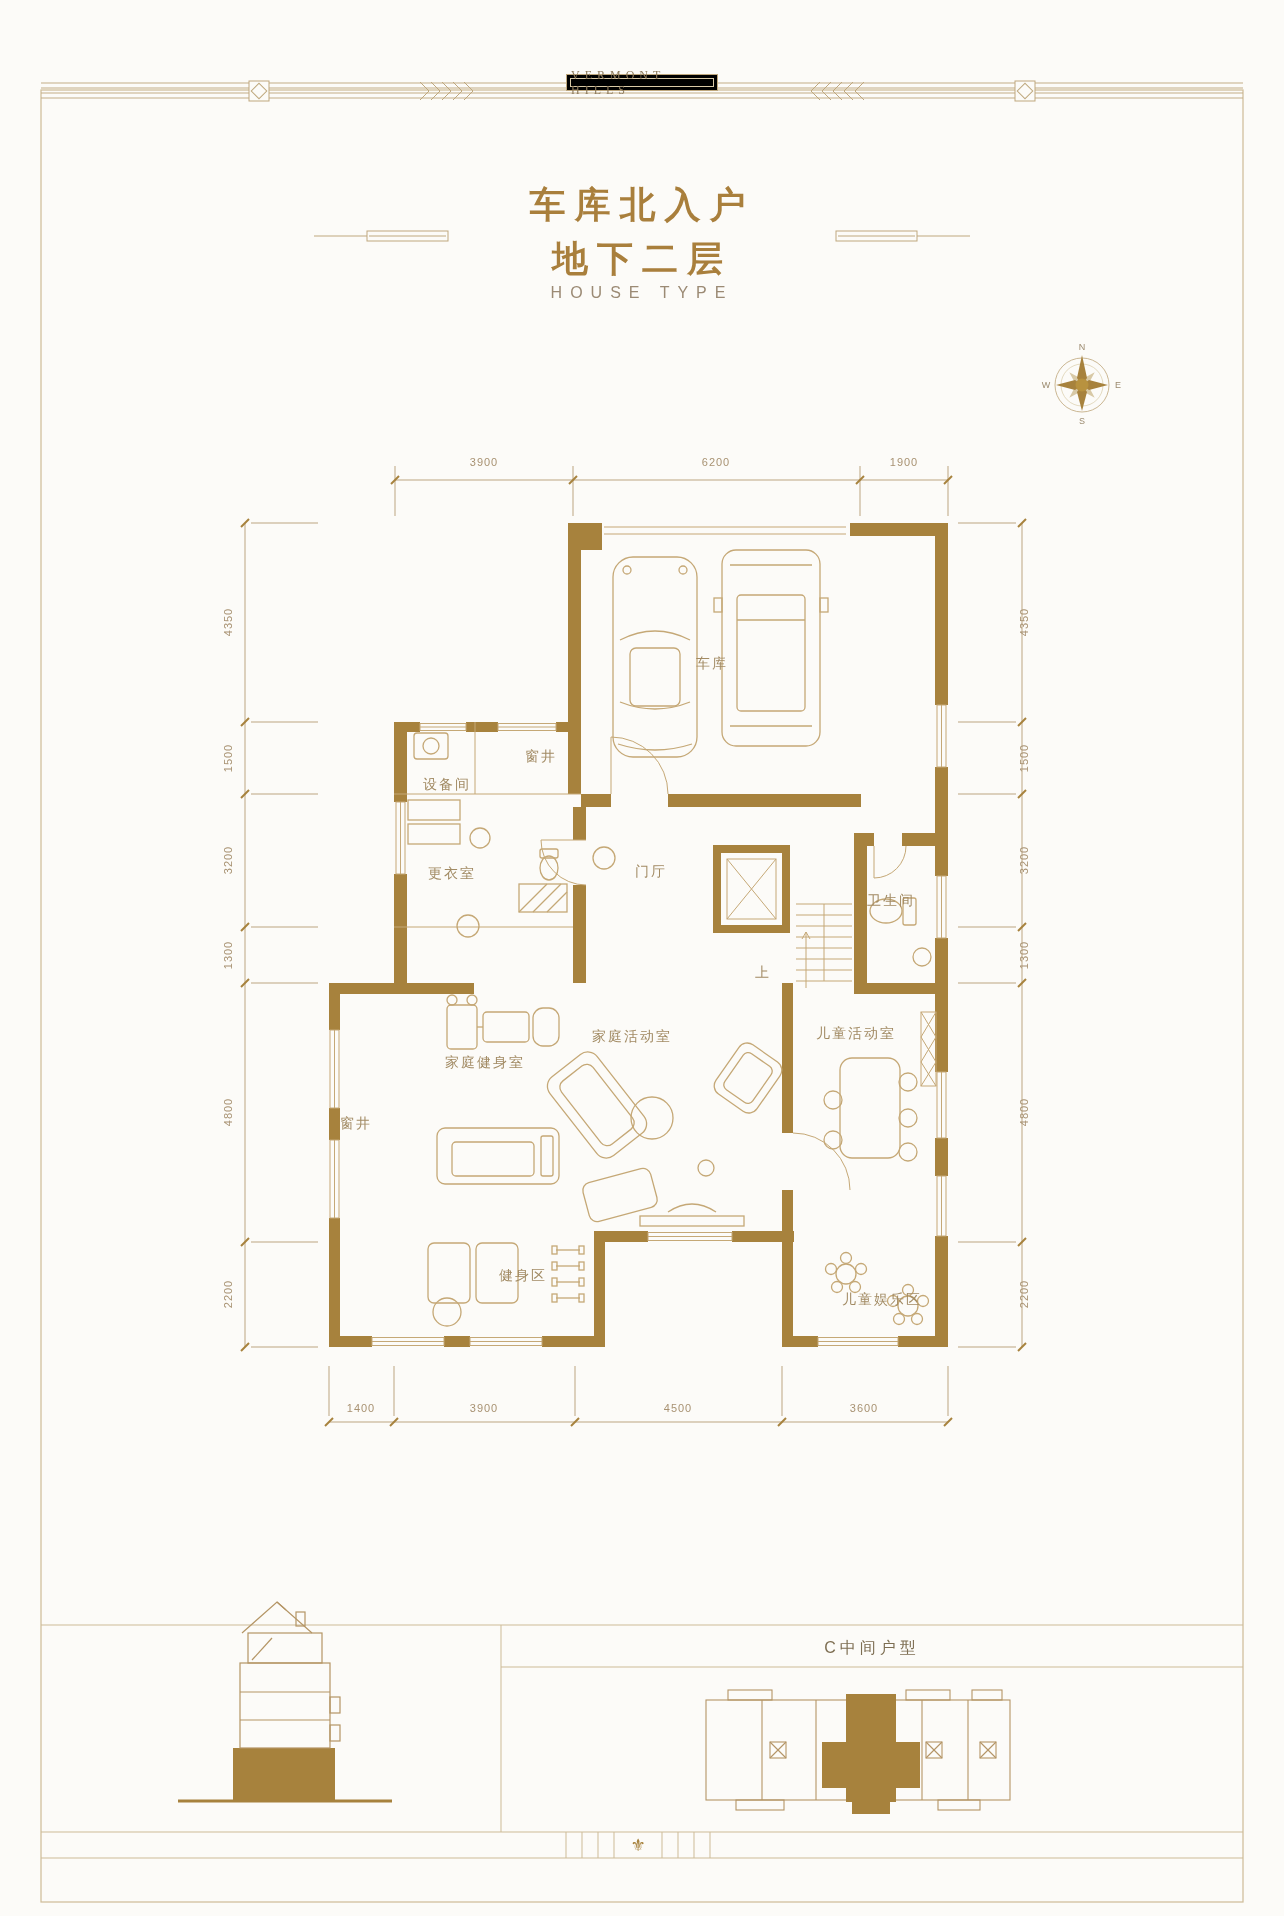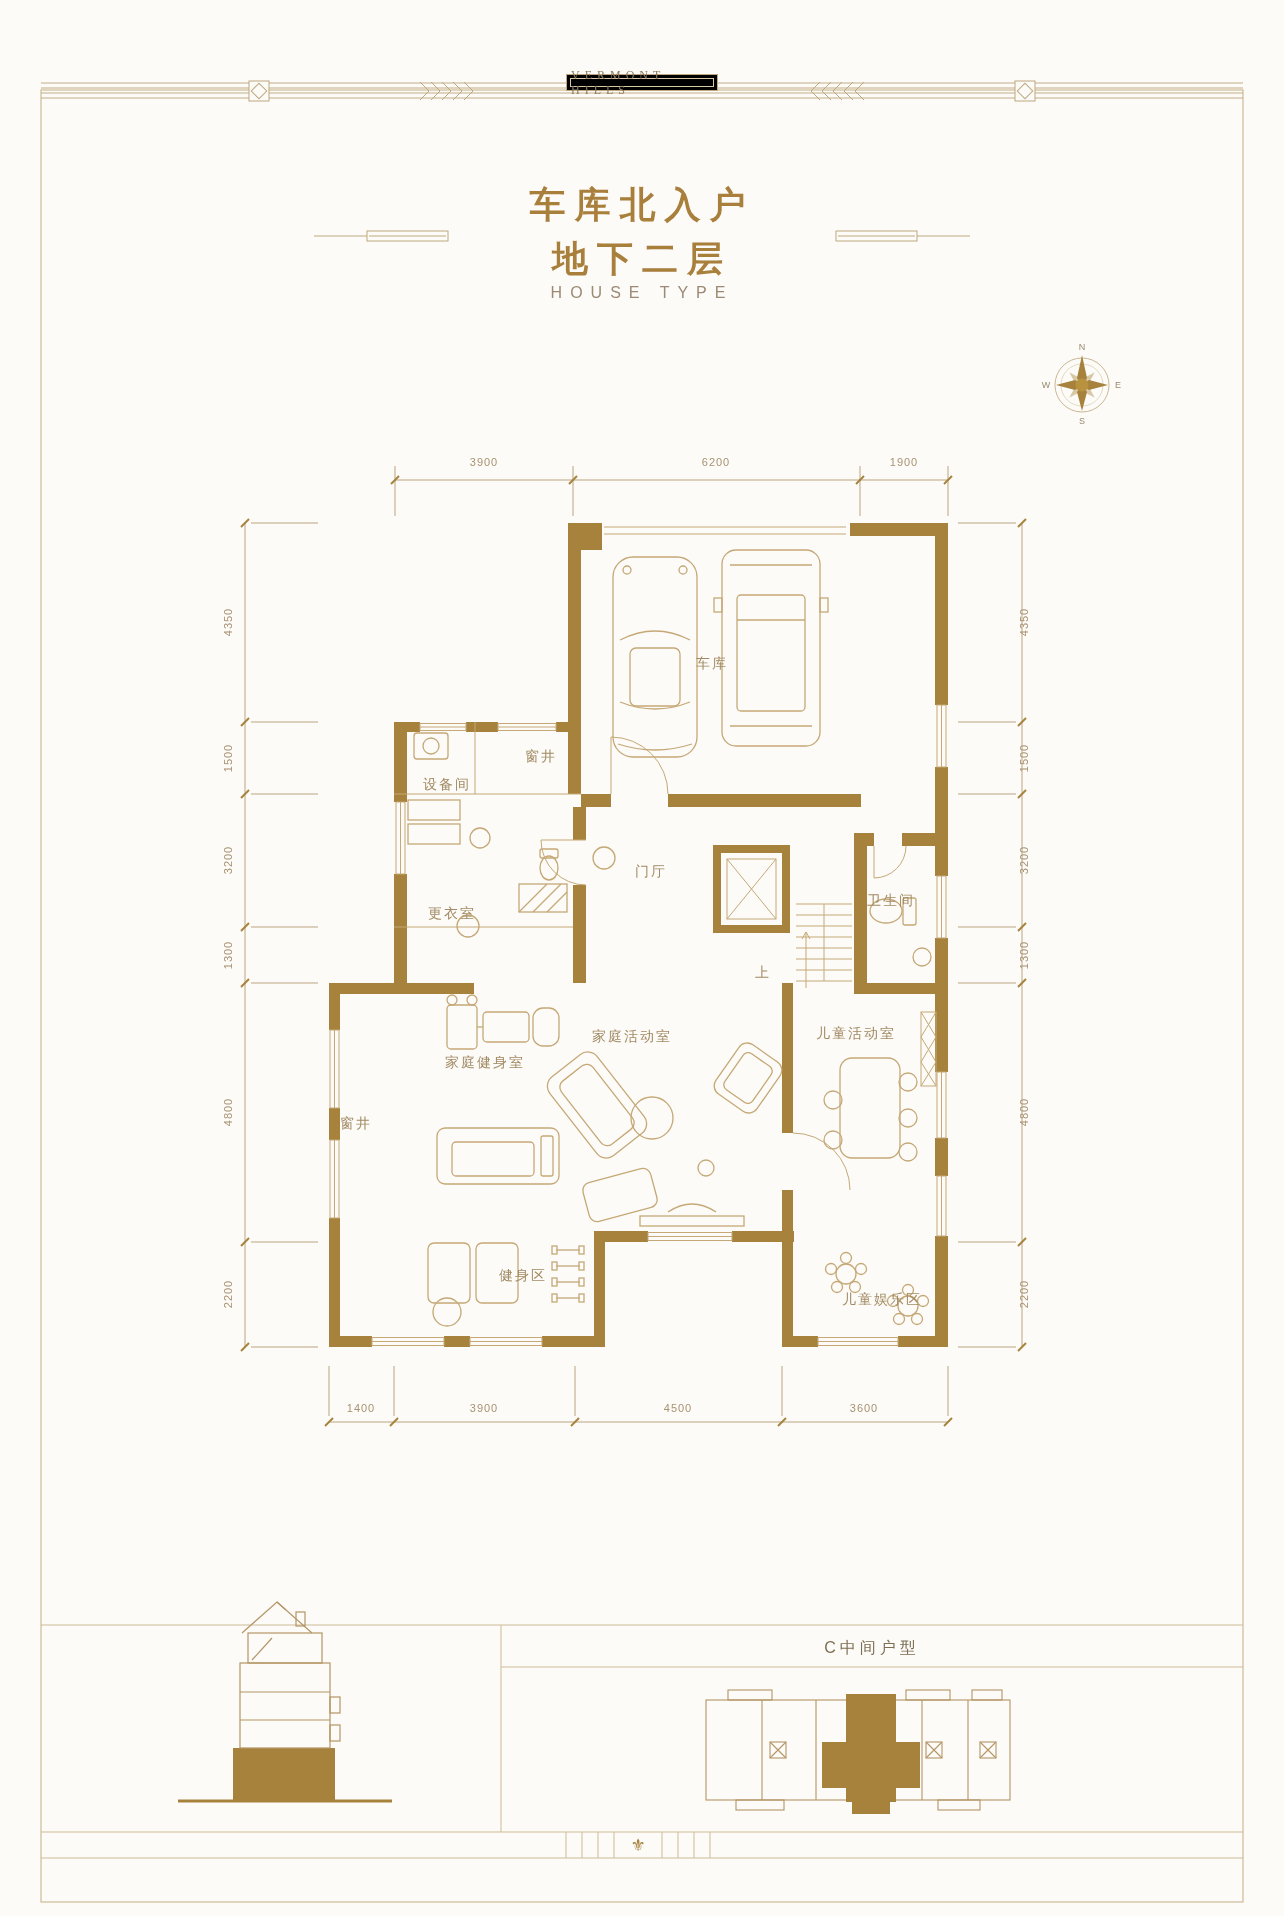--- a/index.html
+++ b/index.html
@@ -480,21 +480,21 @@
 
 <span class="compass-letter" style="left:1082px;top:347px;">N</span>
 <span class="compass-letter" style="left:1118px;top:385px;">E</span>
 <span class="compass-letter" style="left:1082px;top:421px;">S</span>
 <span class="compass-letter" style="left:1046px;top:385px;">W</span>
 
 <div id="plan-labels" class="abs" style="left:0;top:0;width:1284px;height:1916px;">
     <span class="room-label" style="left: 712px; top: 664px;">车库</span>
     <span class="room-label" style="left: 447px; top: 757px; margin-top: 28px;">设备间</span>
     <span class="room-label" style="left: 541px; top: 757px;">窗井</span>
-    <span class="room-label" style="left: 452px; top: 874px; margin-top: 40px;">更衣室</span>
+    <span class="room-label" style="left: 452px; top: 874px;">更衣室</span>
     <span class="room-label" style="left: 651px; top: 872px;">门厅</span>
     <span class="room-label" style="left: 891px; top: 901px;">卫生间</span>
     <span class="room-label" style="left: 632px; top: 1017px; margin-top: 20px;">家庭活动室</span>
     <span class="room-label" style="left: 485px; top: 1063px;">家庭健身室</span>
     <span class="room-label" style="left: 856px; top: 1034px;">儿童活动室</span>
     <span class="room-label" style="left: 356px; top: 1124px;">窗井</span>
     <span class="room-label" style="left: 523px; top: 1276px;">健身区</span>
     <span class="room-label" style="left: 882px; top: 1261px; margin-top: 39px;">儿童娱乐区</span>
     <span class="room-label" style="left: 763px; top: 973px;">上</span>
     <span class="dim-label dim-top" style="left: 484px; top: 462px;">3900</span>

